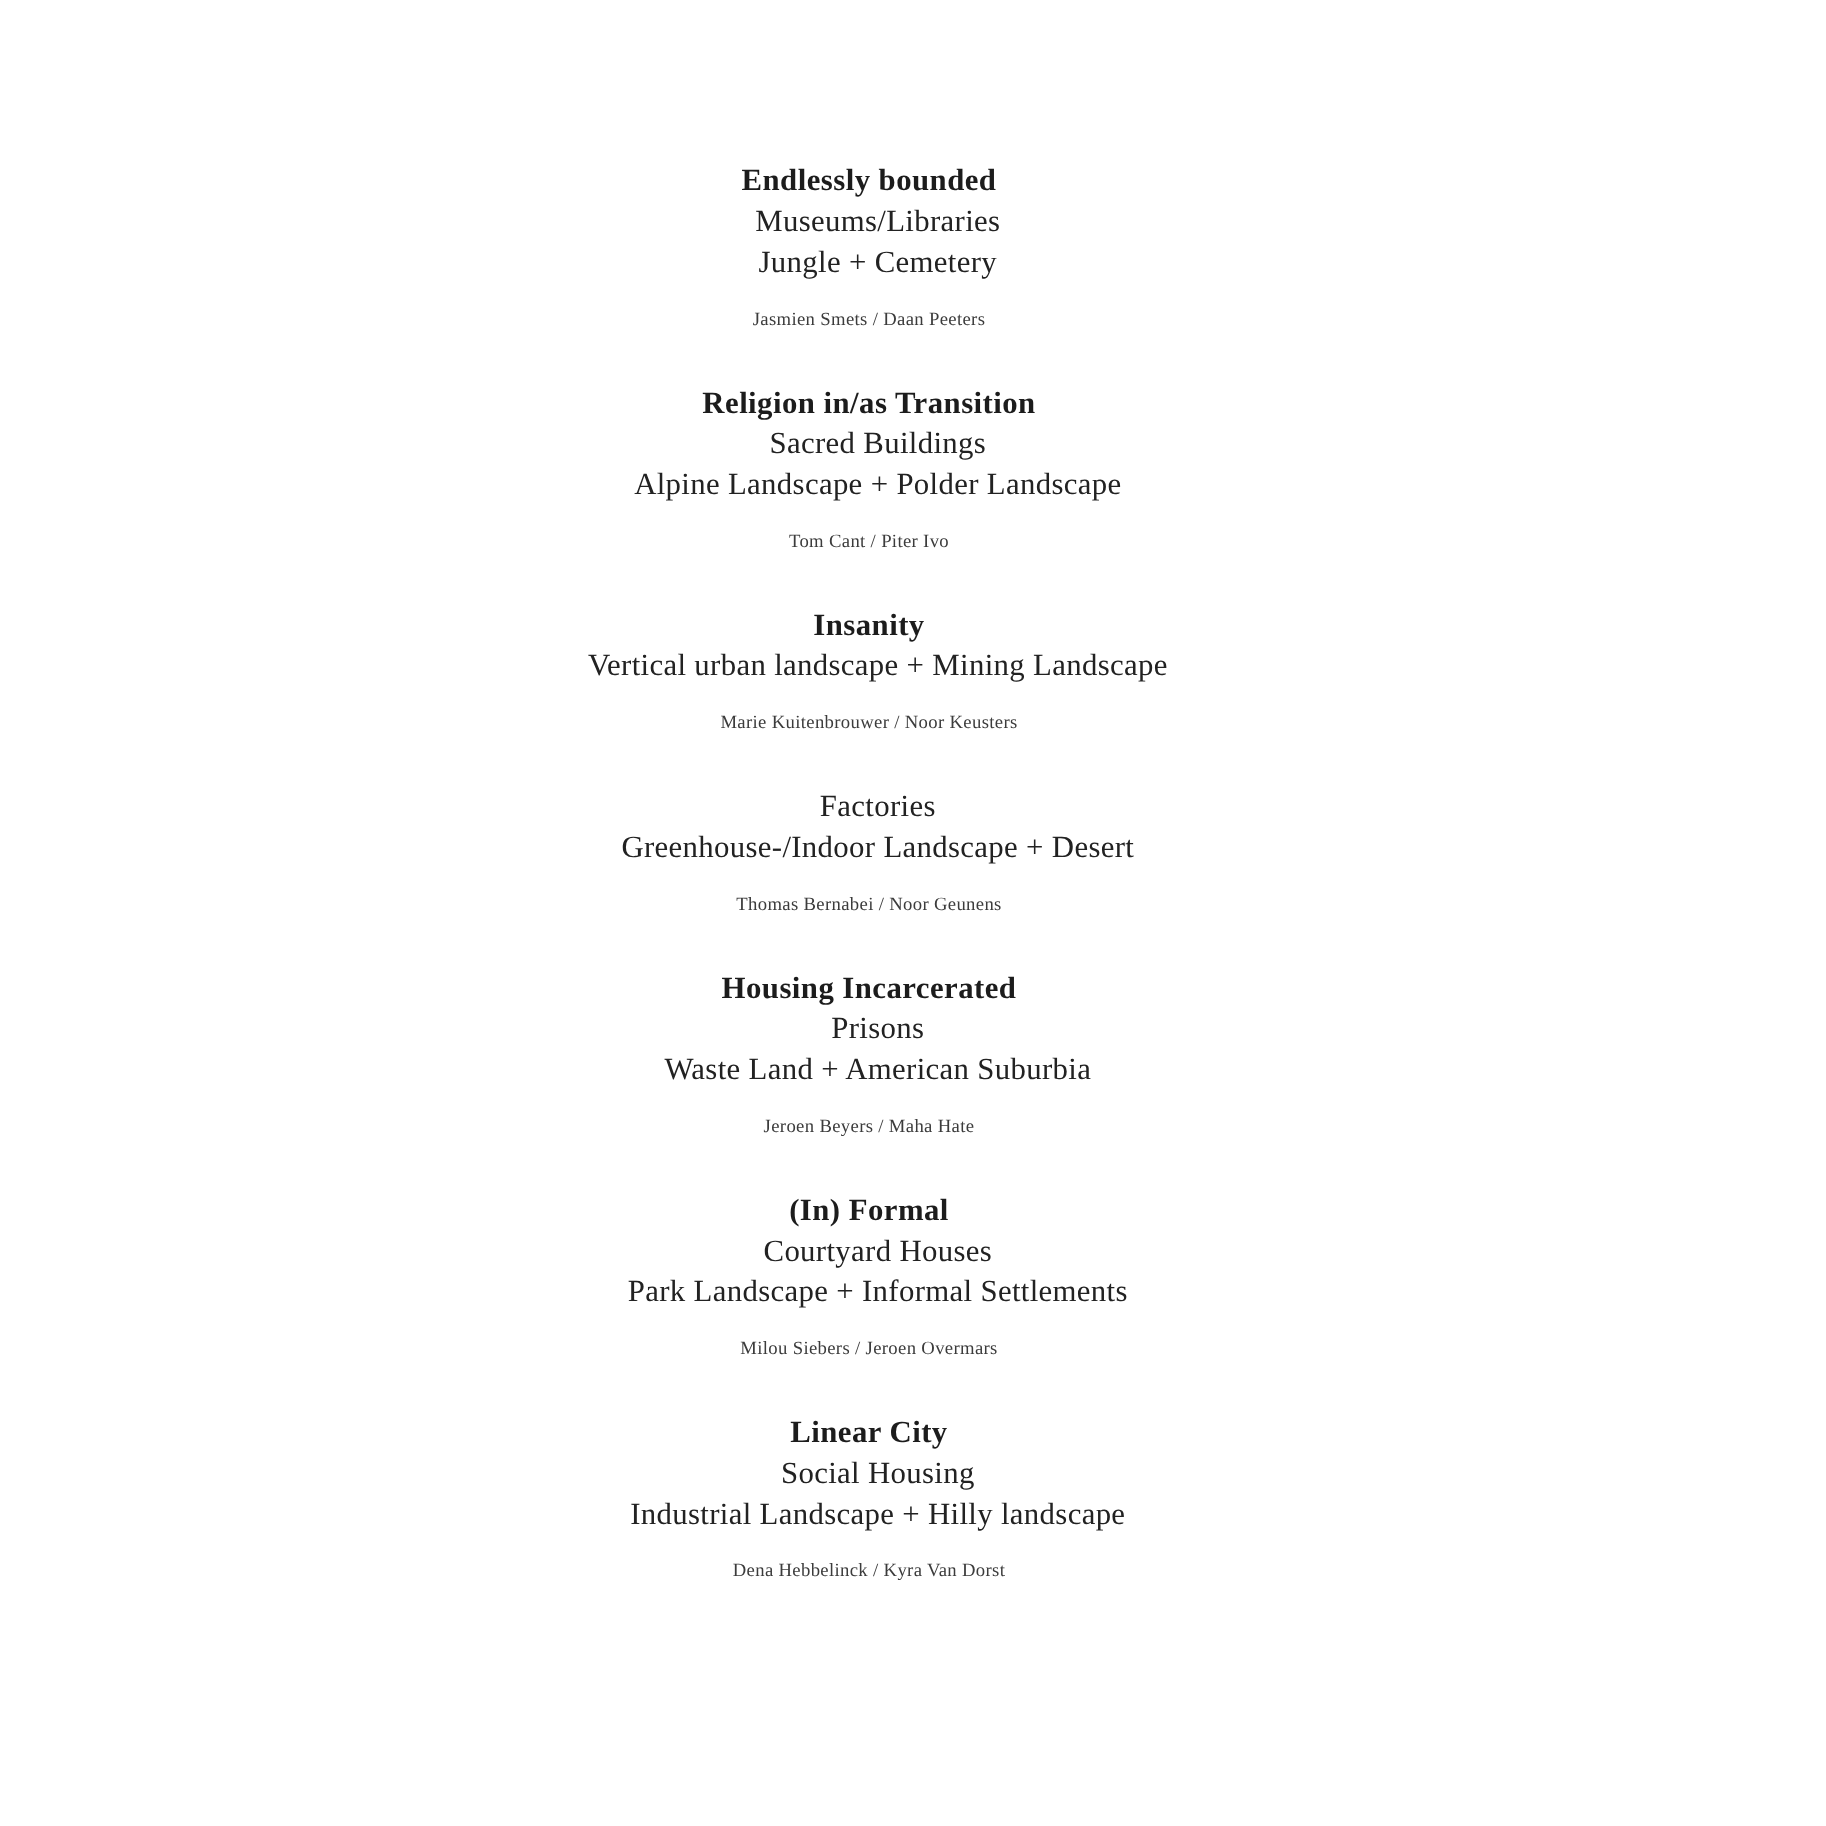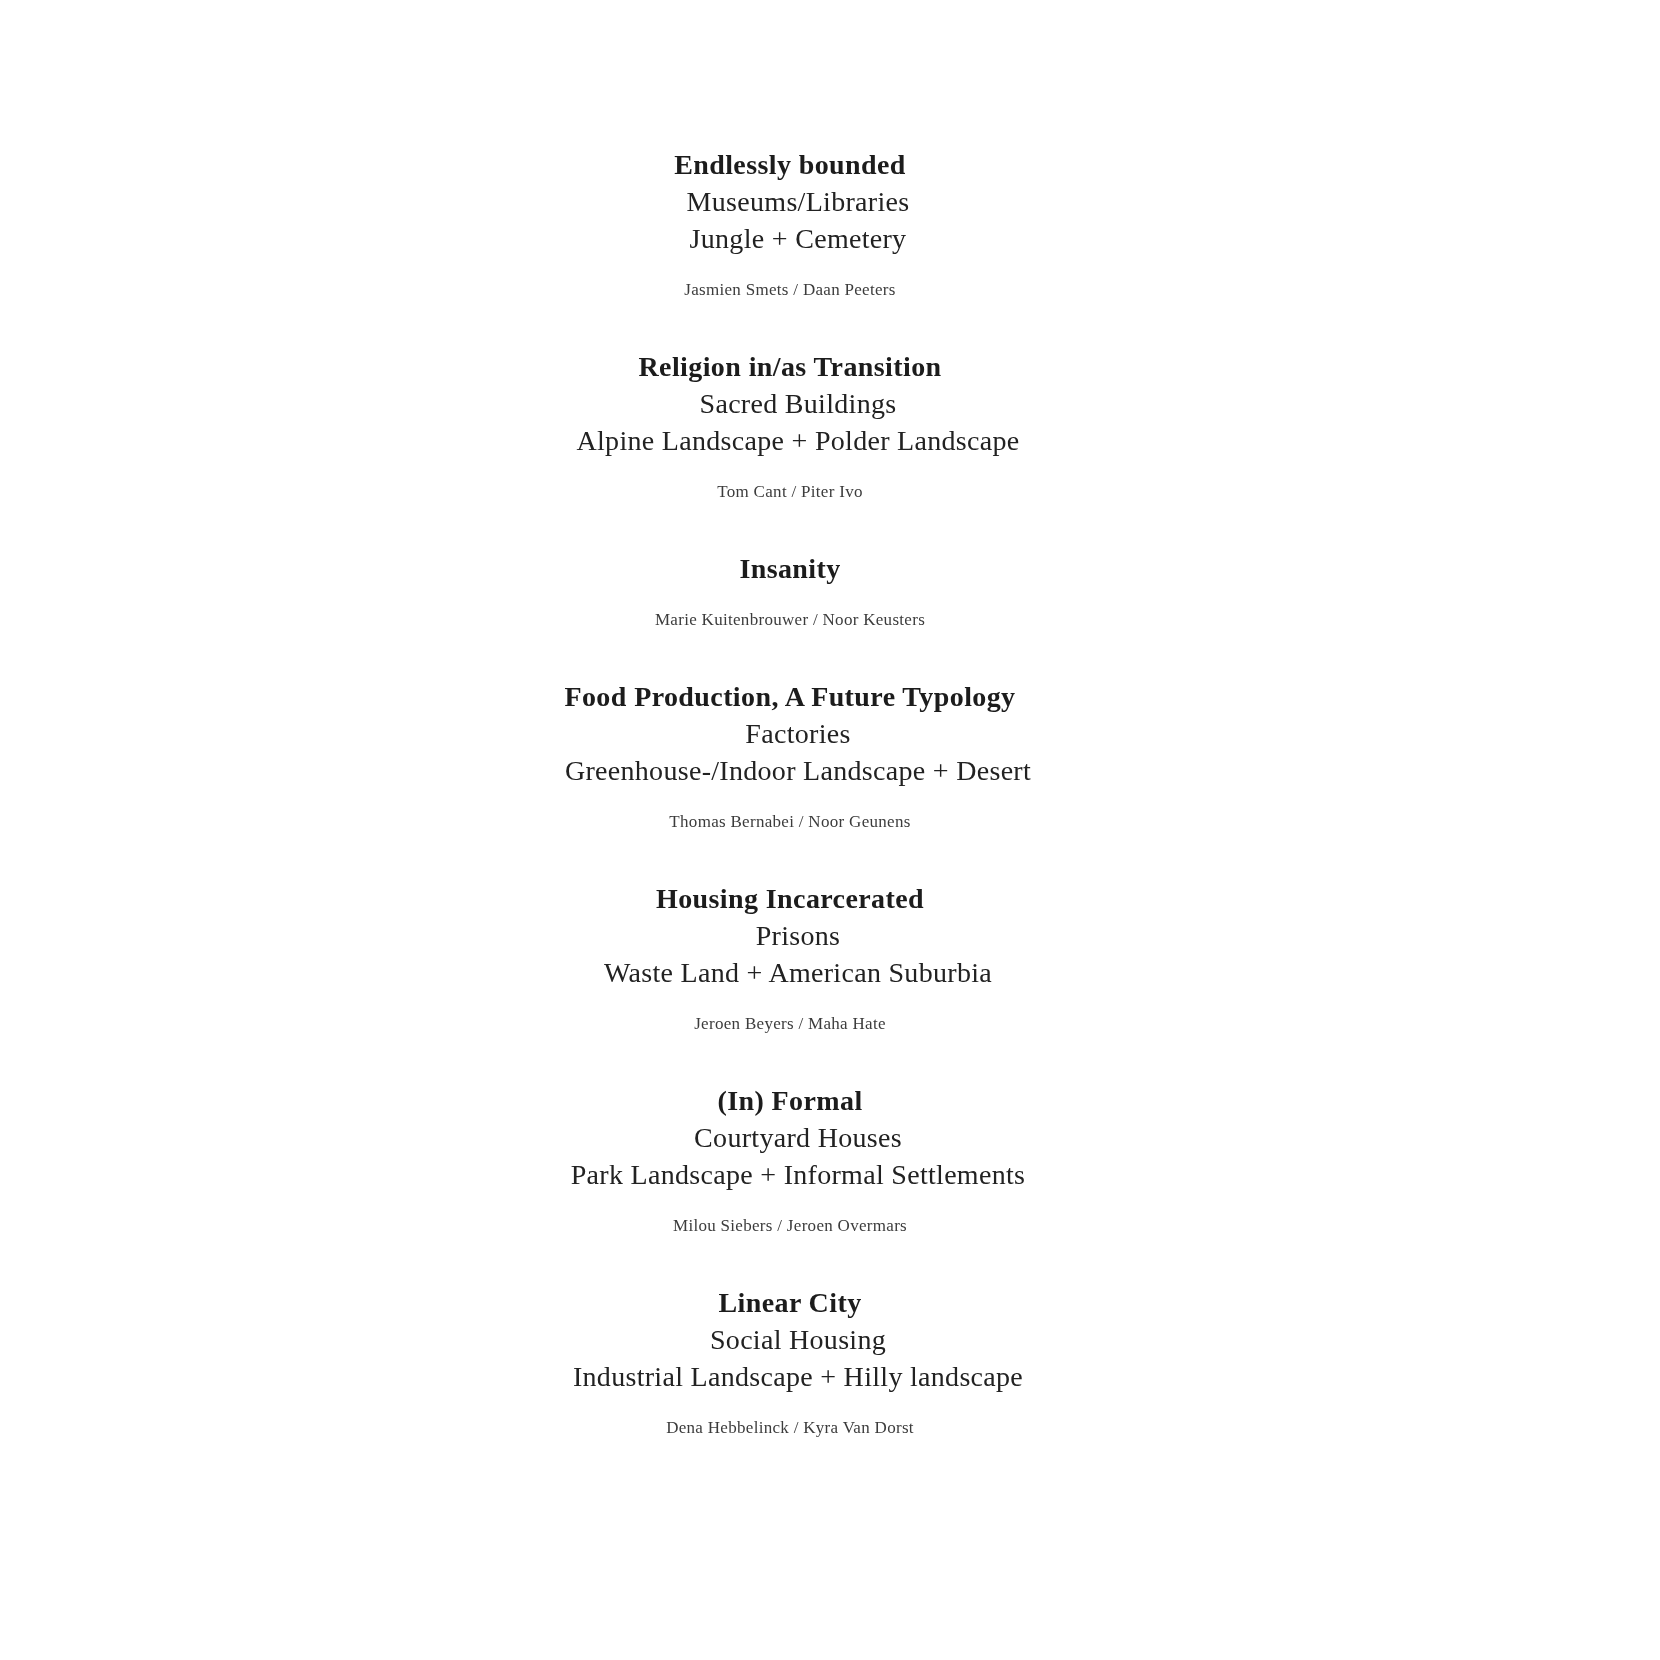--- a/index.html
+++ b/index.html
@@ -62,25 +62,25 @@
 
     <div class="studio">
       <div class="studio-title">Religion in/as Transition</div>
       <div class="studio-line">Sacred Buildings</div>
       <div class="studio-line">Alpine Landscape + Polder Landscape</div>
       <div class="studio-authors">Tom Cant / Piter Ivo</div>
     </div>
 
     <div class="studio">
       <div class="studio-title">Insanity</div>
+      <div class="studio-line">Vertical urban landscape + Mining Landscape</div>
       <div class="studio-authors">Marie Kuitenbrouwer / Noor Keusters</div>
     </div>
 
     <div class="studio">
-      <div class="studio-title">Food Production, A Future Typology</div>
       <div class="studio-line">Factories</div>
       <div class="studio-line">Greenhouse-/Indoor Landscape + Desert</div>
       <div class="studio-authors">Thomas Bernabei / Noor Geunens</div>
     </div>
 
     <div class="studio">
       <div class="studio-title">Housing Incarcerated</div>
       <div class="studio-line">Prisons</div>
       <div class="studio-line">Waste Land + American Suburbia</div>
       <div class="studio-authors">Jeroen Beyers / Maha Hate</div>

